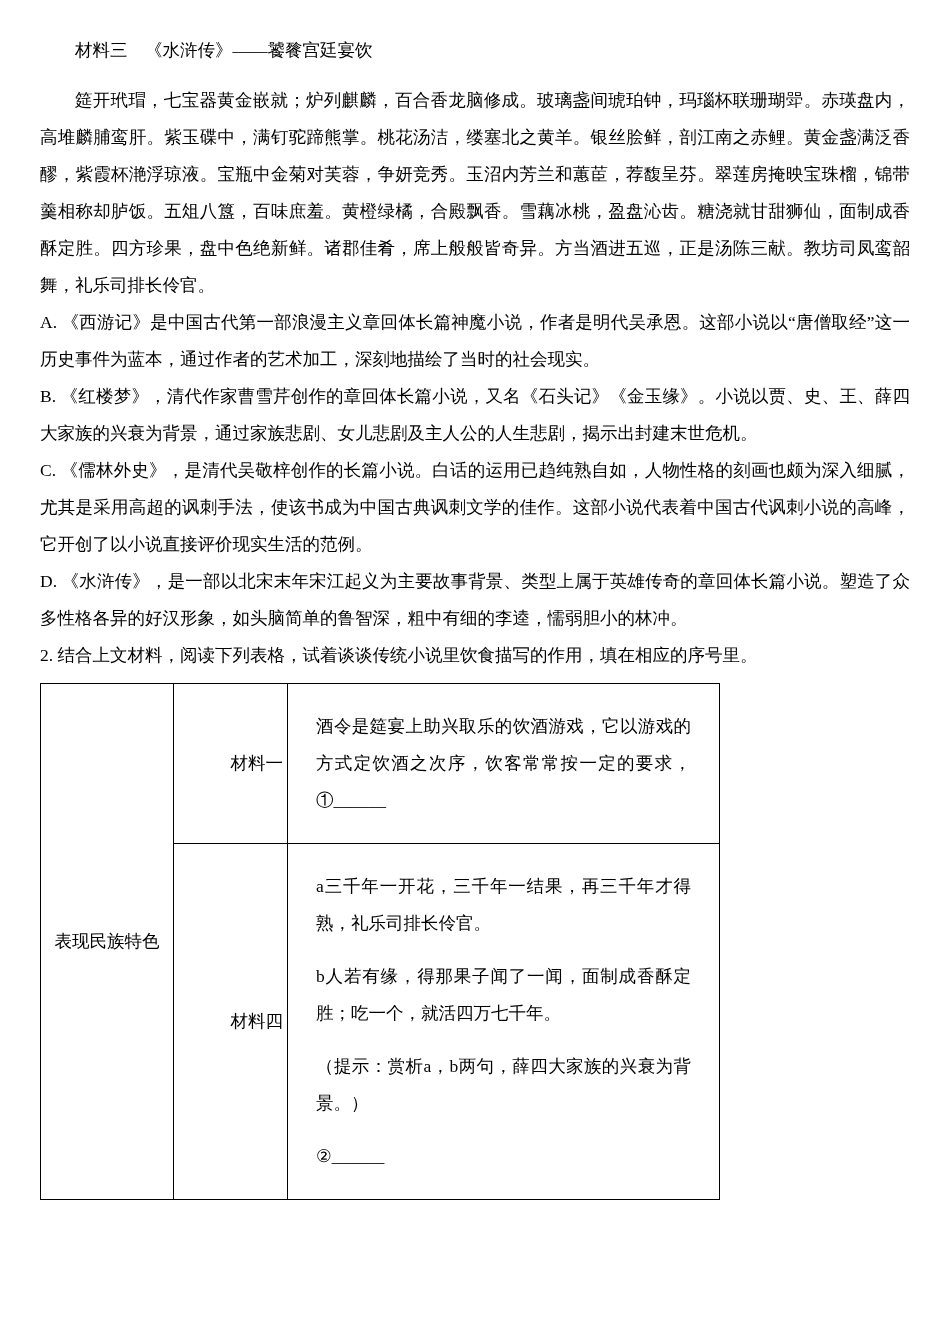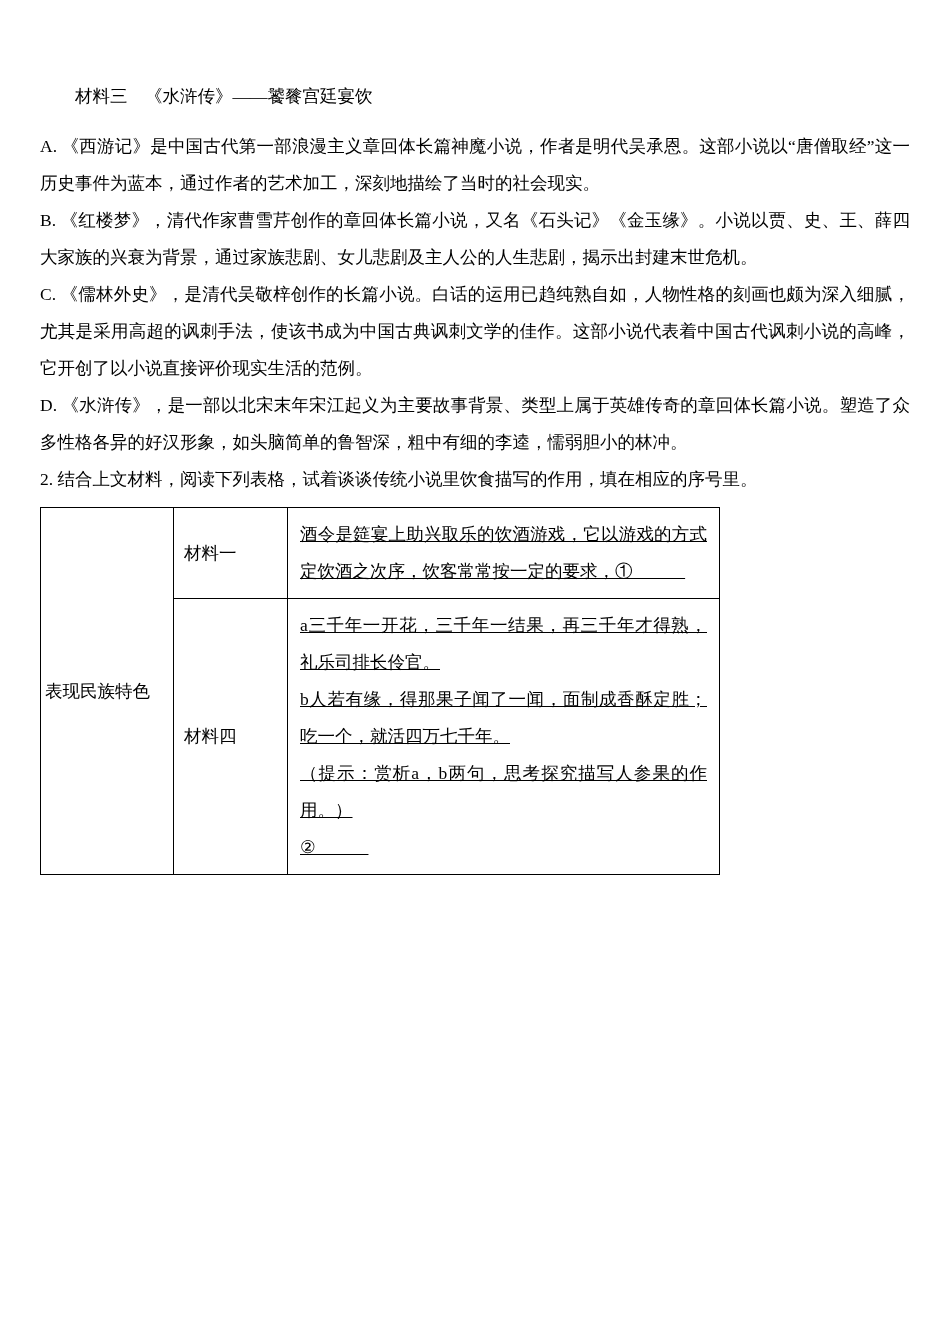--- a/index.html
+++ b/index.html
@@ -5,21 +5,21 @@
   html, body {
     margin: 0;
     padding: 0;
     background: #ffffff;
   }
   .page {
     position: relative;
     width: 950px;
     height: 1344px;
     box-sizing: border-box;
-    padding: 78px 40px 0 40px;
+    padding: 32px 40px 0 40px;
     background: #ffffff;
     color: #000000;
     font-family: "Liberation Serif", "DejaVu Serif", serif;
     font-size: 17.5px;
     overflow: hidden;
   }
   .page p {
     margin: 0;
     line-height: 37px;
     text-align: justify;
@@ -38,46 +38,47 @@
   }
   table.material-table td {
     border: 1.2px solid #000000;
     box-sizing: border-box;
     font-size: 17.5px;
     line-height: 37px;
     vertical-align: middle;
   }
   td.theme-cell {
     width: 133px;
+    text-align: center;
     padding: 4px;
   }
   td.label-cell {
     width: 114px;
-    text-align: left;
+    text-align: right;
     padding: 4px 4px 4px 10px;
   }
   td.content-cell {
     width: 432px;
     padding: 8px 12px;
   }
   td.content-cell p {
-    margin: 0;
+    margin: 16px;
     line-height: 37px;
     text-align: justify;
-    text-decoration: underline;
   }
   tr.row-1 td { height: 85px; }
   tr.row-2 td { height: 266px; }
 </style>
 </head>
 <body>
 
 <div class="page">
 
   <p class="indent after-gap">材料三　《水浒传》——饕餮宫廷宴饮</p>
+  <p class="indent">筵开玳瑁，七宝器黄金嵌就；炉列麒麟，百合香龙脑修成。玻璃盏间琥珀钟，玛瑙杯联珊瑚斝。赤瑛盘内，高堆麟脯鸾肝。紫玉碟中，满钉驼蹄熊掌。桃花汤洁，缕塞北之黄羊。银丝脍鲜，剖江南之赤鲤。黄金盏满泛香醪，紫霞杯滟浮琼液。宝瓶中金菊对芙蓉，争妍竞秀。玉沼内芳兰和蕙茞，荐馥呈芬。翠莲房掩映宝珠榴，锦带羹相称却胪饭。五俎八簋，百味庶羞。黄橙绿橘，合殿飘香。雪藕冰桃，盈盘沁齿。糖浇就甘甜狮仙，面制成香酥定胜。四方珍果，盘中色绝新鲜。诸郡佳肴，席上般般皆奇异。方当酒进五巡，正是汤陈三献。教坊司凤鸾韶舞，礼乐司排长伶官。</p>
   <p>A. 《西游记》是中国古代第一部浪漫主义章回体长篇神魔小说，作者是明代吴承恩。这部小说以“唐僧取经”这一历史事件为蓝本，通过作者的艺术加工，深刻地描绘了当时的社会现实。</p>
   <p>B. 《红楼梦》，清代作家曹雪芹创作的章回体长篇小说，又名《石头记》《金玉缘》。小说以贾、史、王、薛四大家族的兴衰为背景，通过家族悲剧、女儿悲剧及主人公的人生悲剧，揭示出封建末世危机。</p>
   <p>C. 《儒林外史》，是清代吴敬梓创作的长篇小说。白话的运用已趋纯熟自如，人物性格的刻画也颇为深入细腻，尤其是采用高超的讽刺手法，使该书成为中国古典讽刺文学的佳作。这部小说代表着中国古代讽刺小说的高峰，它开创了以小说直接评价现实生活的范例。</p>
   <p>D. 《水浒传》，是一部以北宋末年宋江起义为主要故事背景、类型上属于英雄传奇的章回体长篇小说。塑造了众多性格各异的好汉形象，如头脑简单的鲁智深，粗中有细的李逵，懦弱胆小的林冲。</p>
   <p>2. 结合上文材料，阅读下列表格，试着谈谈传统小说里饮食描写的作用，填在相应的序号里。</p>
 
   <table class="material-table">
     <tbody>
       <tr class="row-1">
         <td class="theme-cell" rowspan="2">
@@ -90,20 +91,20 @@
           <p>酒令是筵宴上助兴取乐的饮酒游戏，它以游戏的方式定饮酒之次序，饮客常常按一定的要求，①______</p>
         </td>
       </tr>
       <tr class="row-2">
         <td class="label-cell">
           <span>材料四</span>
         </td>
         <td class="content-cell">
           <p>a三千年一开花，三千年一结果，再三千年才得熟，礼乐司排长伶官。</p>
           <p>b人若有缘，得那果子闻了一闻，面制成香酥定胜；吃一个，就活四万七千年。</p>
-          <p>（提示：赏析a，b两句，思考探究描写人参果的作用。）</p>
+          <p>（提示：赏析a，b两句，薛四大家族的兴衰为背景。）</p>
           <p>②______</p>
         </td>
       </tr>
     </tbody>
   </table>
 
 </div>
 
 </body></html>

